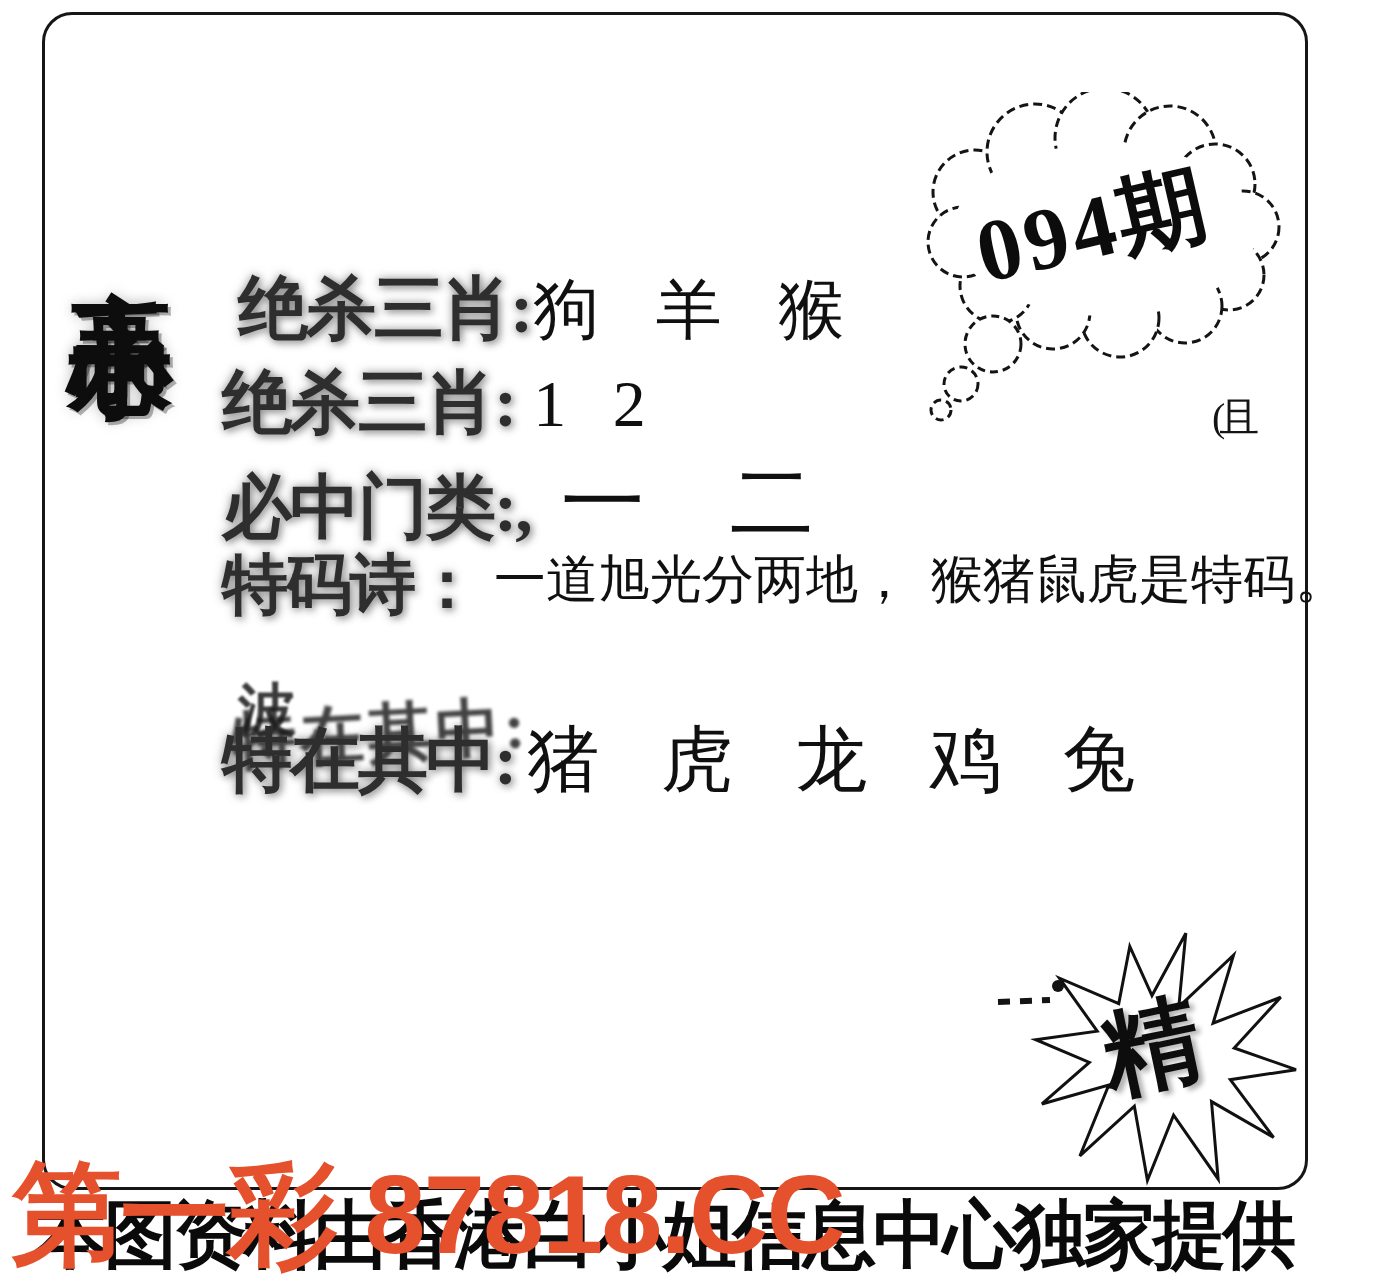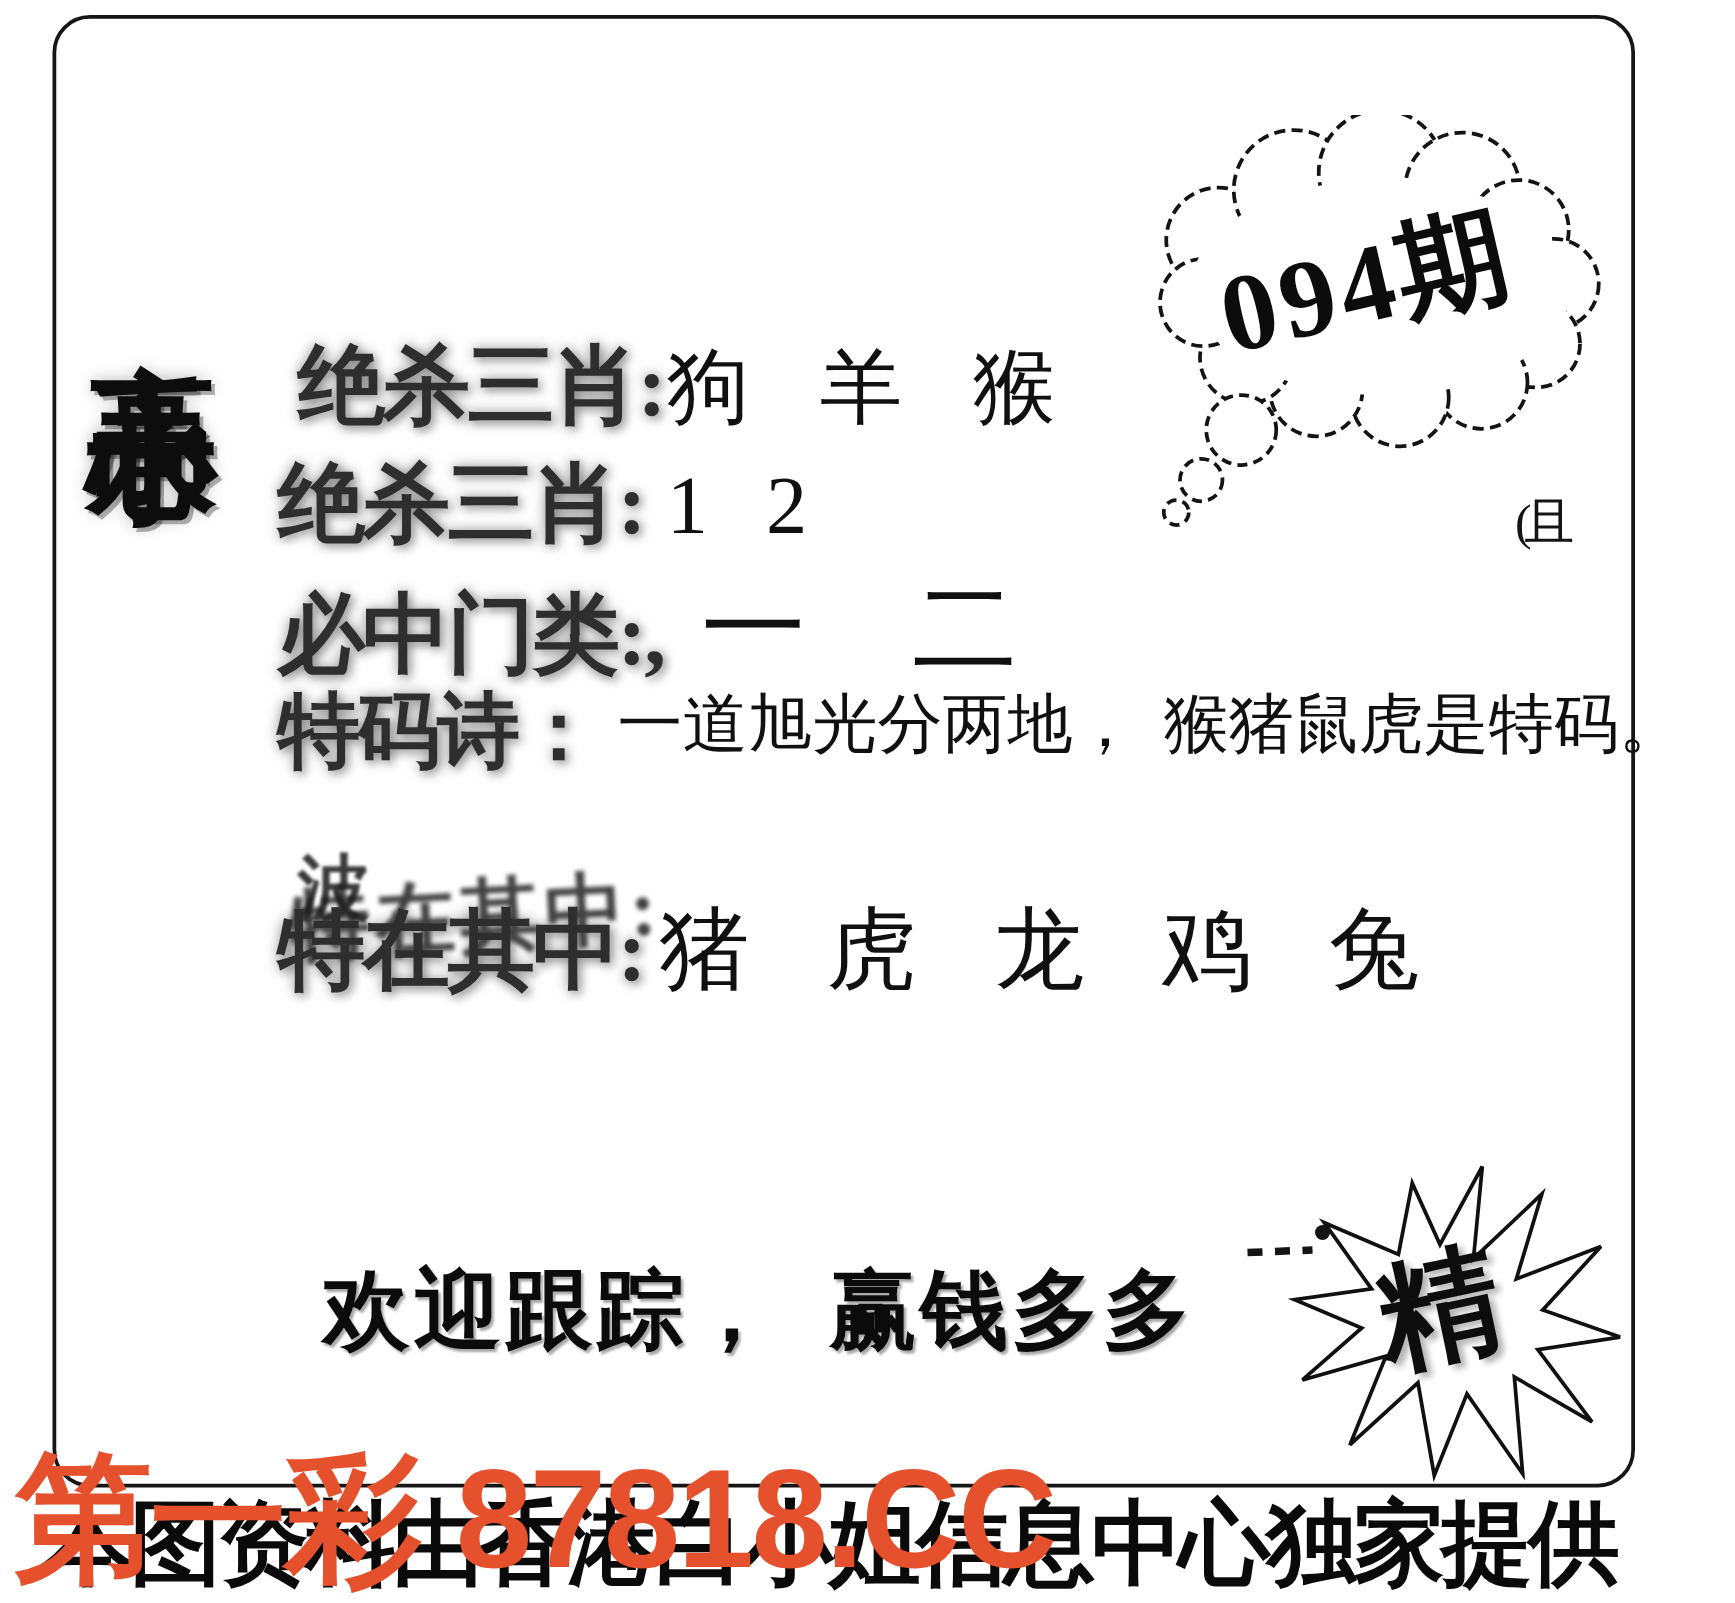--- a/index.html
+++ b/index.html
@@ -97,21 +97,20 @@
   </div>
   <div class="tip l4">
     <span class="tip-label">特码诗：</span><span class="tip-value">一道旭光分两地， 猴猪鼠虎是特码。</span>
   </div>
   <span class="ghost-char">波</span>
   <span class="ghost-label">特在其中:</span>
   <div class="tip l6">
     <span class="tip-label">特在其中:</span><span class="tip-value">猪 虎 龙 鸡 兔</span>
   </div>
 
-  <div class="slogan">欢迎跟踪， 赢钱多多</div>
 
   <svg class="speck-svg" width="110" height="44" viewBox="0 0 110 44">
     <line x1="6" y1="30" x2="58" y2="28" stroke="#141414" stroke-width="6" stroke-dasharray="12 10"></line>
     <circle cx="66" cy="14" r="6" fill="#141414"></circle>
   </svg>
   <svg class="burst-svg" width="300" height="300" viewBox="0 0 300 300">
     <polygon transform="rotate(7 150 150)" points="152,20 126,86 98,40 94,98 32,80 76,128 16,144 72,160 30,207 94,180 74,254 122,198 144,270 162,202 214,260 198,184 264,212 214,160 278,142 214,128 254,72 190,106 202,36 154,94" fill="#ffffff" stroke="#111111" stroke-width="3" stroke-linejoin="miter"></polygon>
   </svg>
   <div class="stamp">精</div>
 

